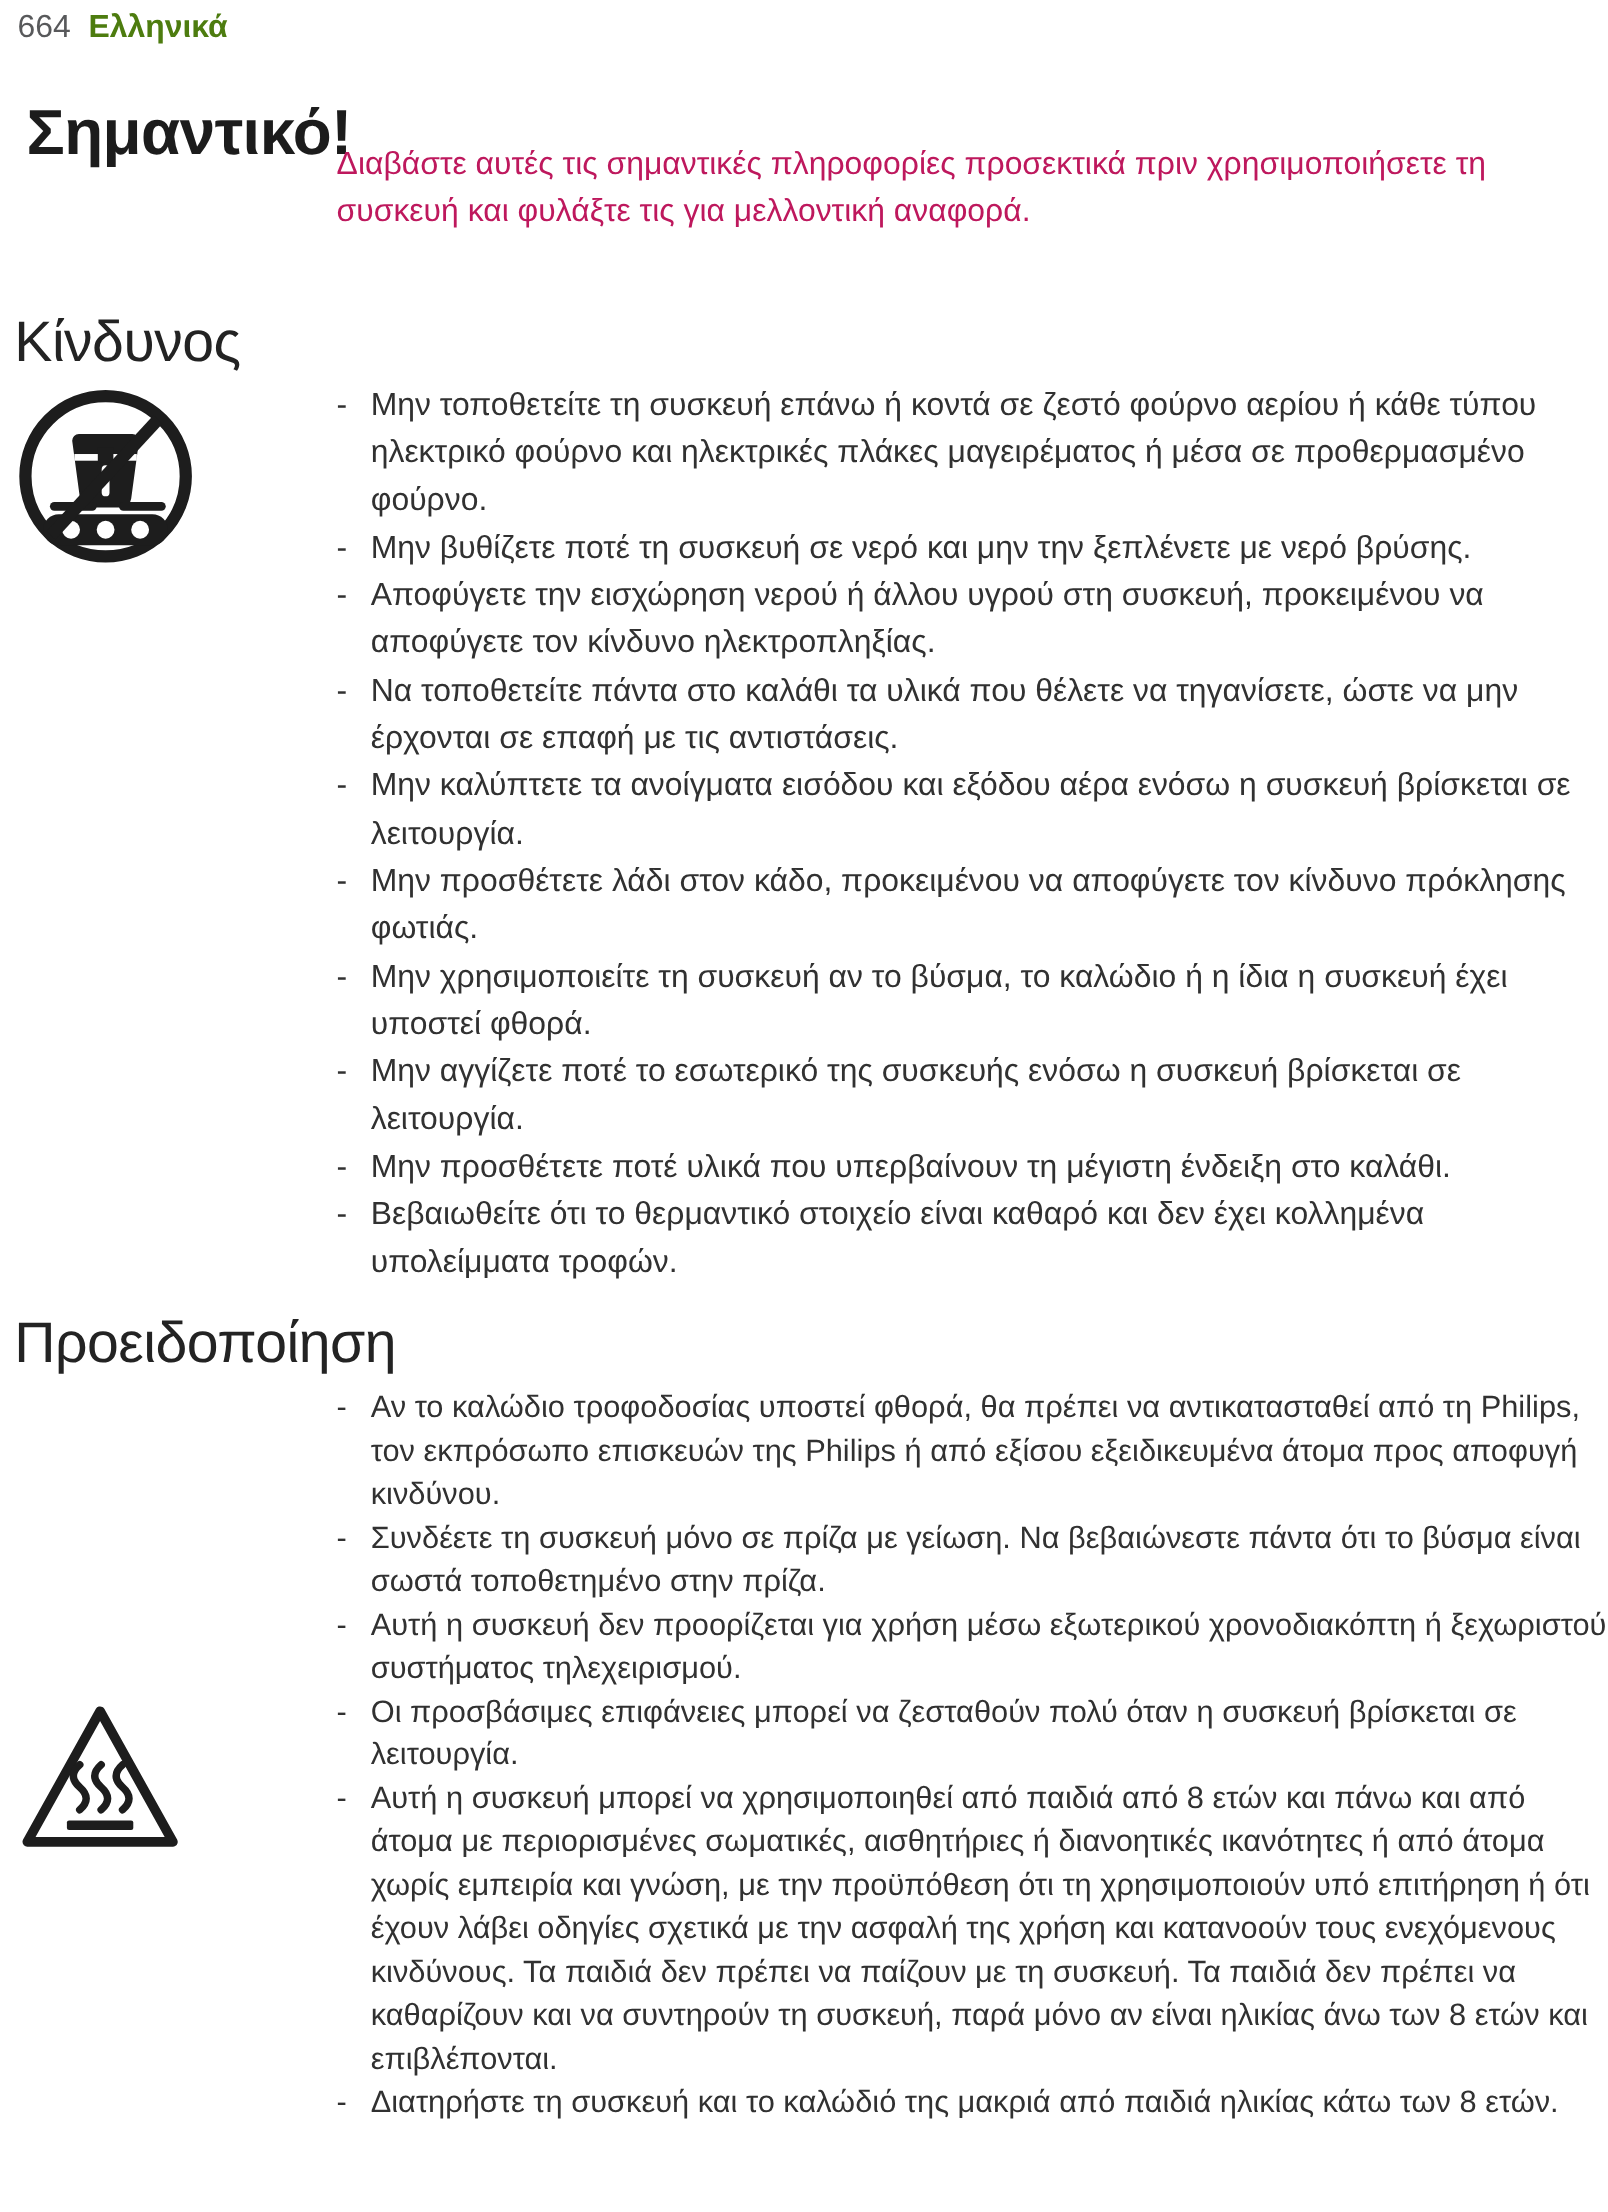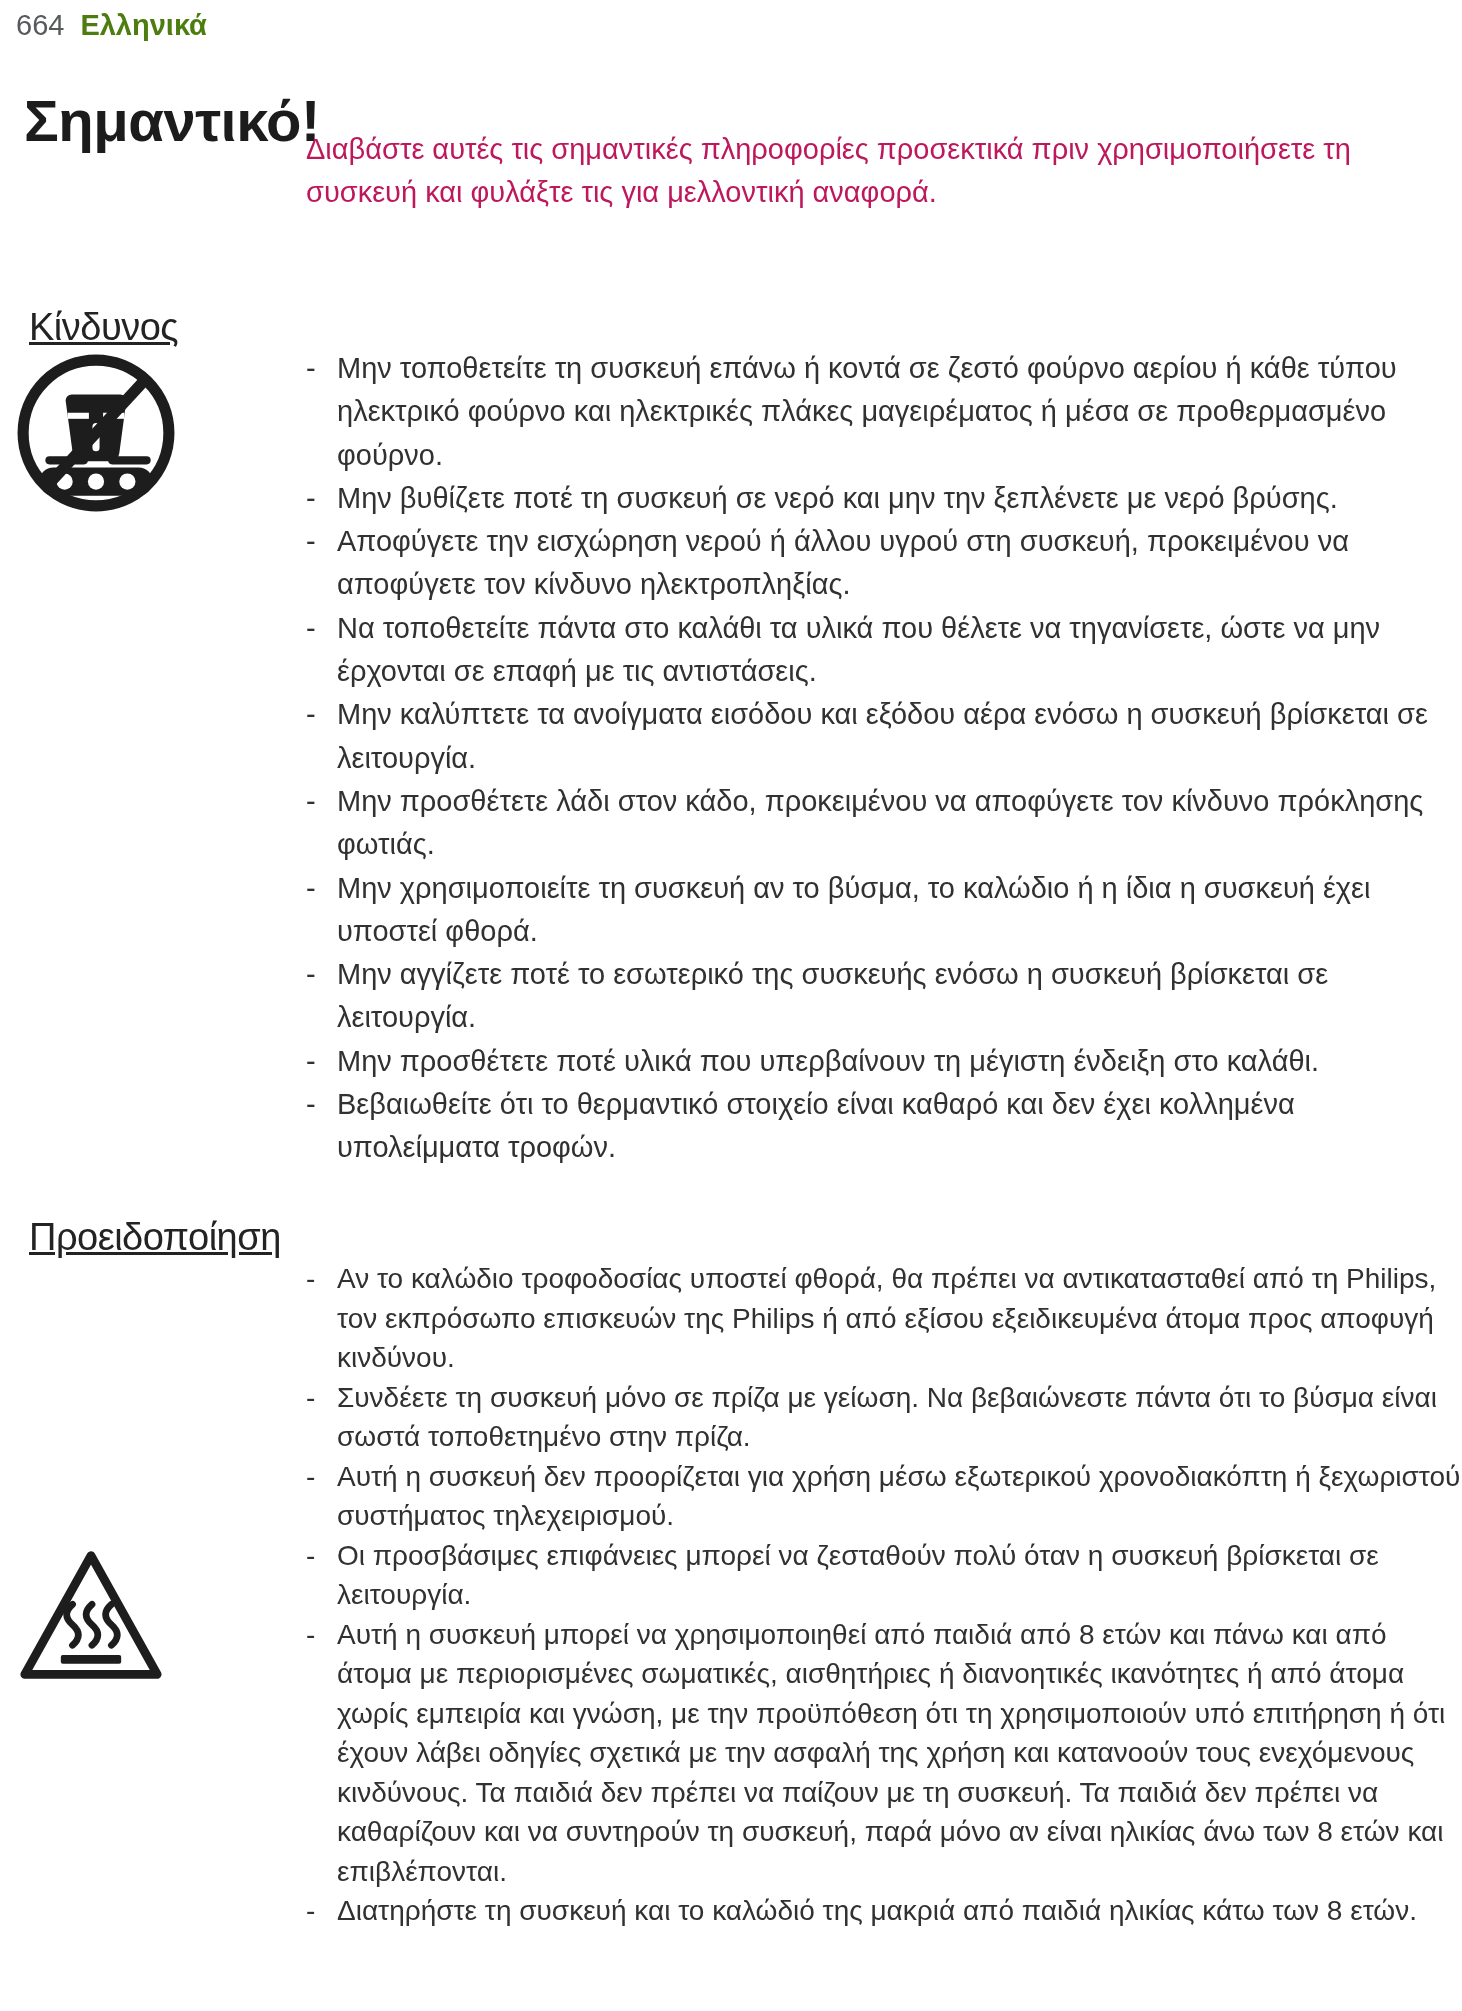--- a/index.html
+++ b/index.html
@@ -21,24 +21,23 @@
   .doc-title{
     position:absolute;top:74px;left:8px;margin:16px;
     font-size:58px;line-height:62px;font-weight:700;color:#1c1c1c;
     letter-spacing:-0.5px;
   }
   .intro{
     position:absolute;top:128px;left:306px;width:1130px;margin:0;
     font-size:29px;line-height:43px;color:#be185d;
   }
   .section-heading{
-    position:absolute;left:13px;margin:16px;
-    font-size:38px;line-height:50px;font-weight:500;color:#232323;
+    position:absolute;left:13px;margin:0;
+    font-size:52px;line-height:50px;font-weight:500;color:#232323;
     letter-spacing:-0.5px;
-    text-decoration:underline;
   }
   #danger-heading{top:286px;}
   #warning-heading{top:1196px;}
   .safety-list{
     position:absolute;left:306px;margin:0;padding:0;list-style:none;
     width:1158px;
   }
   #danger-list{top:347px;font-size:29px;line-height:43.3px;}
   #warning-list{top:1259px;font-size:28px;line-height:39.5px;}
   .safety-list li{display:flex;}

